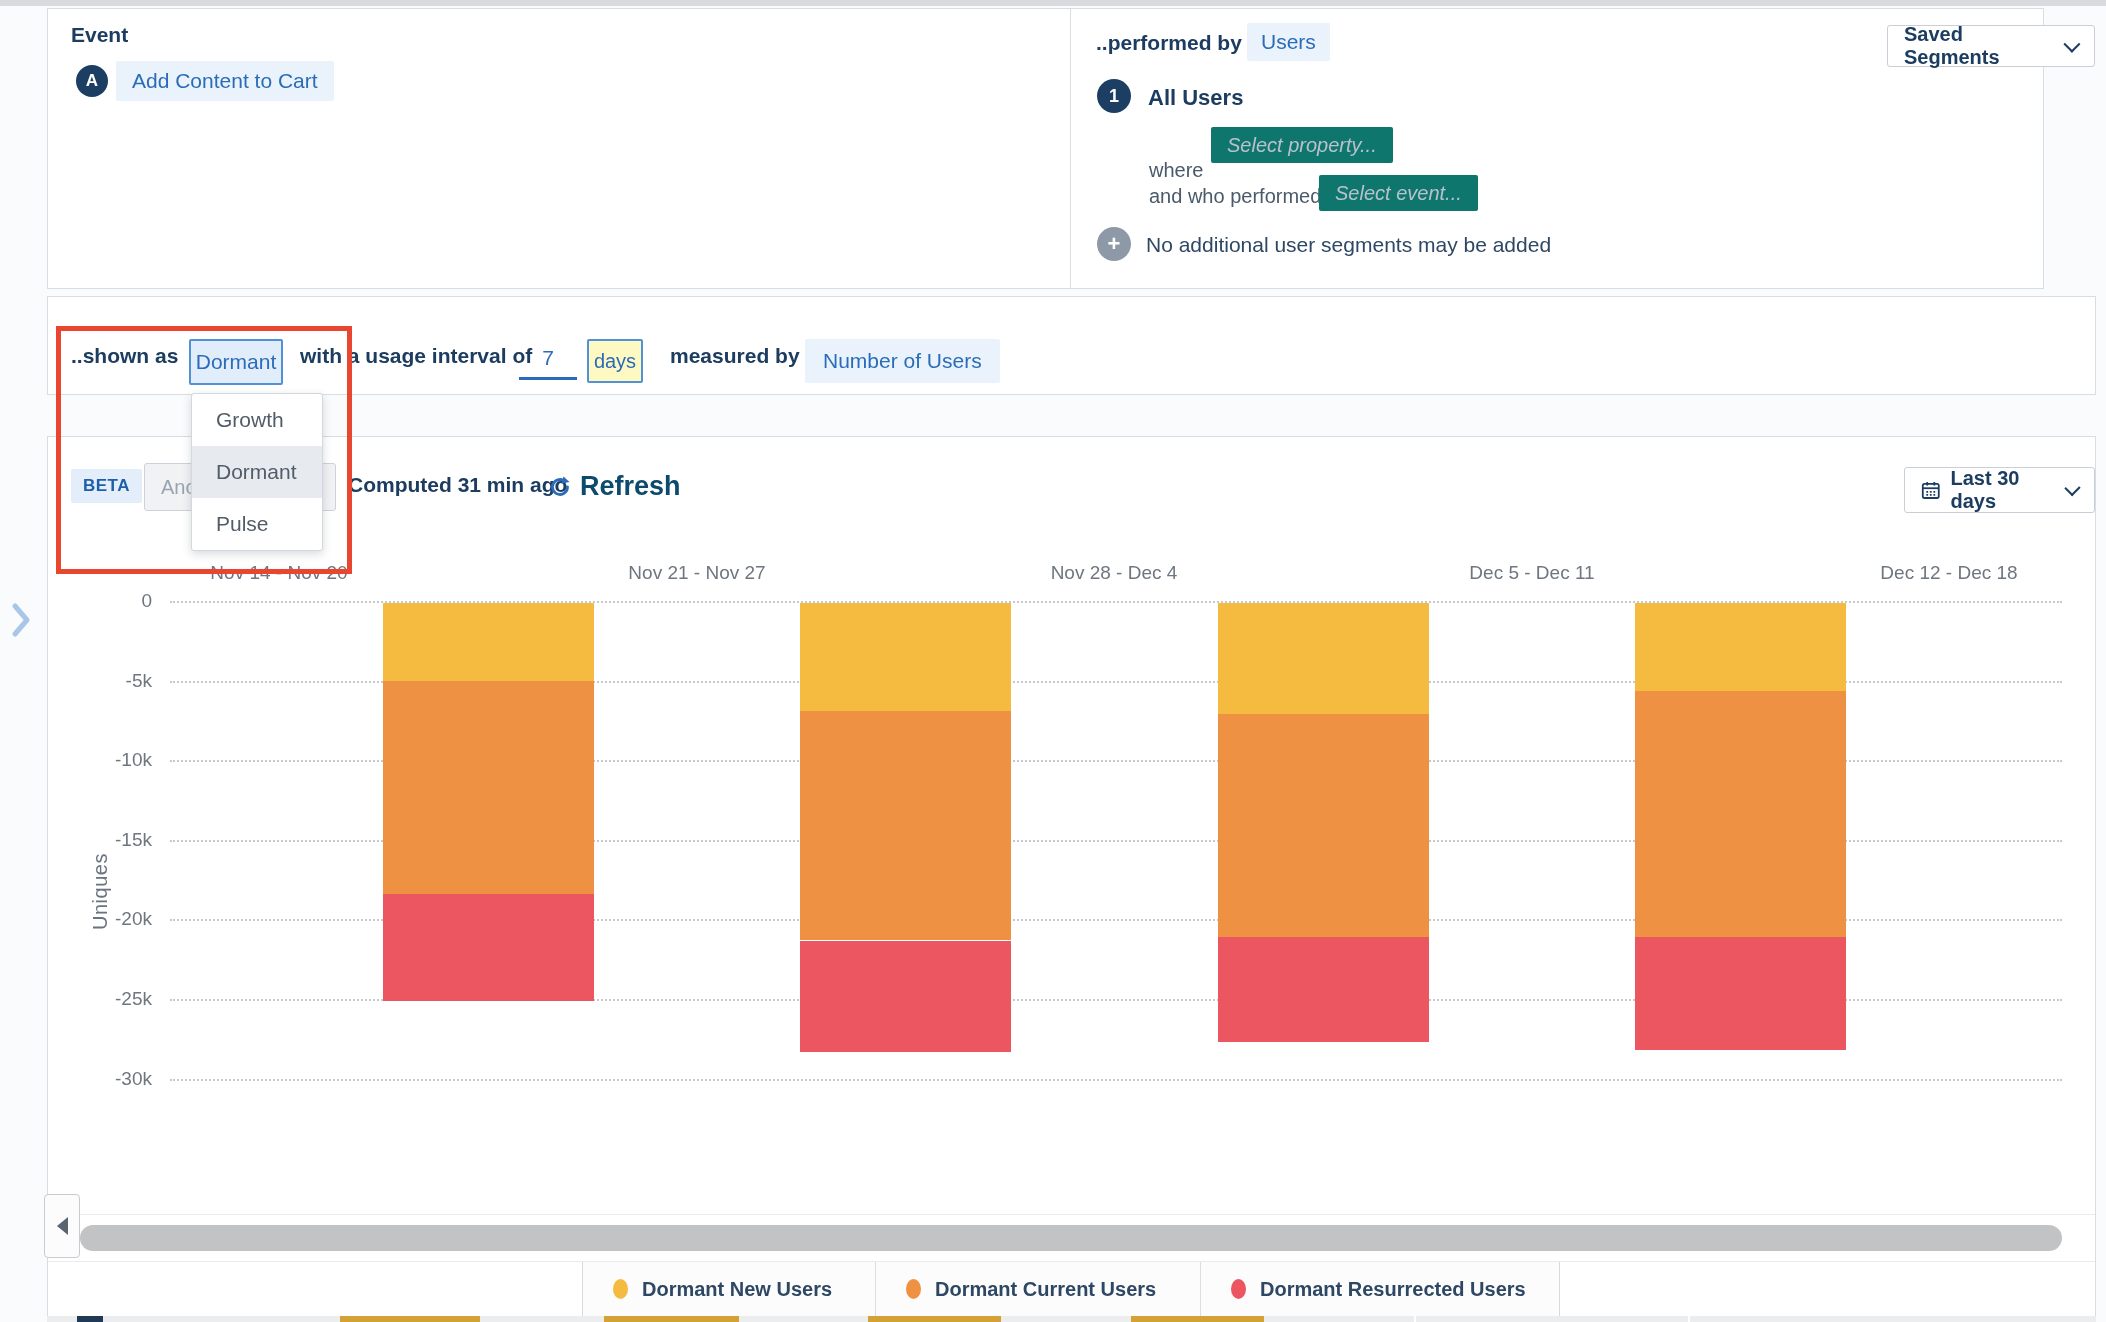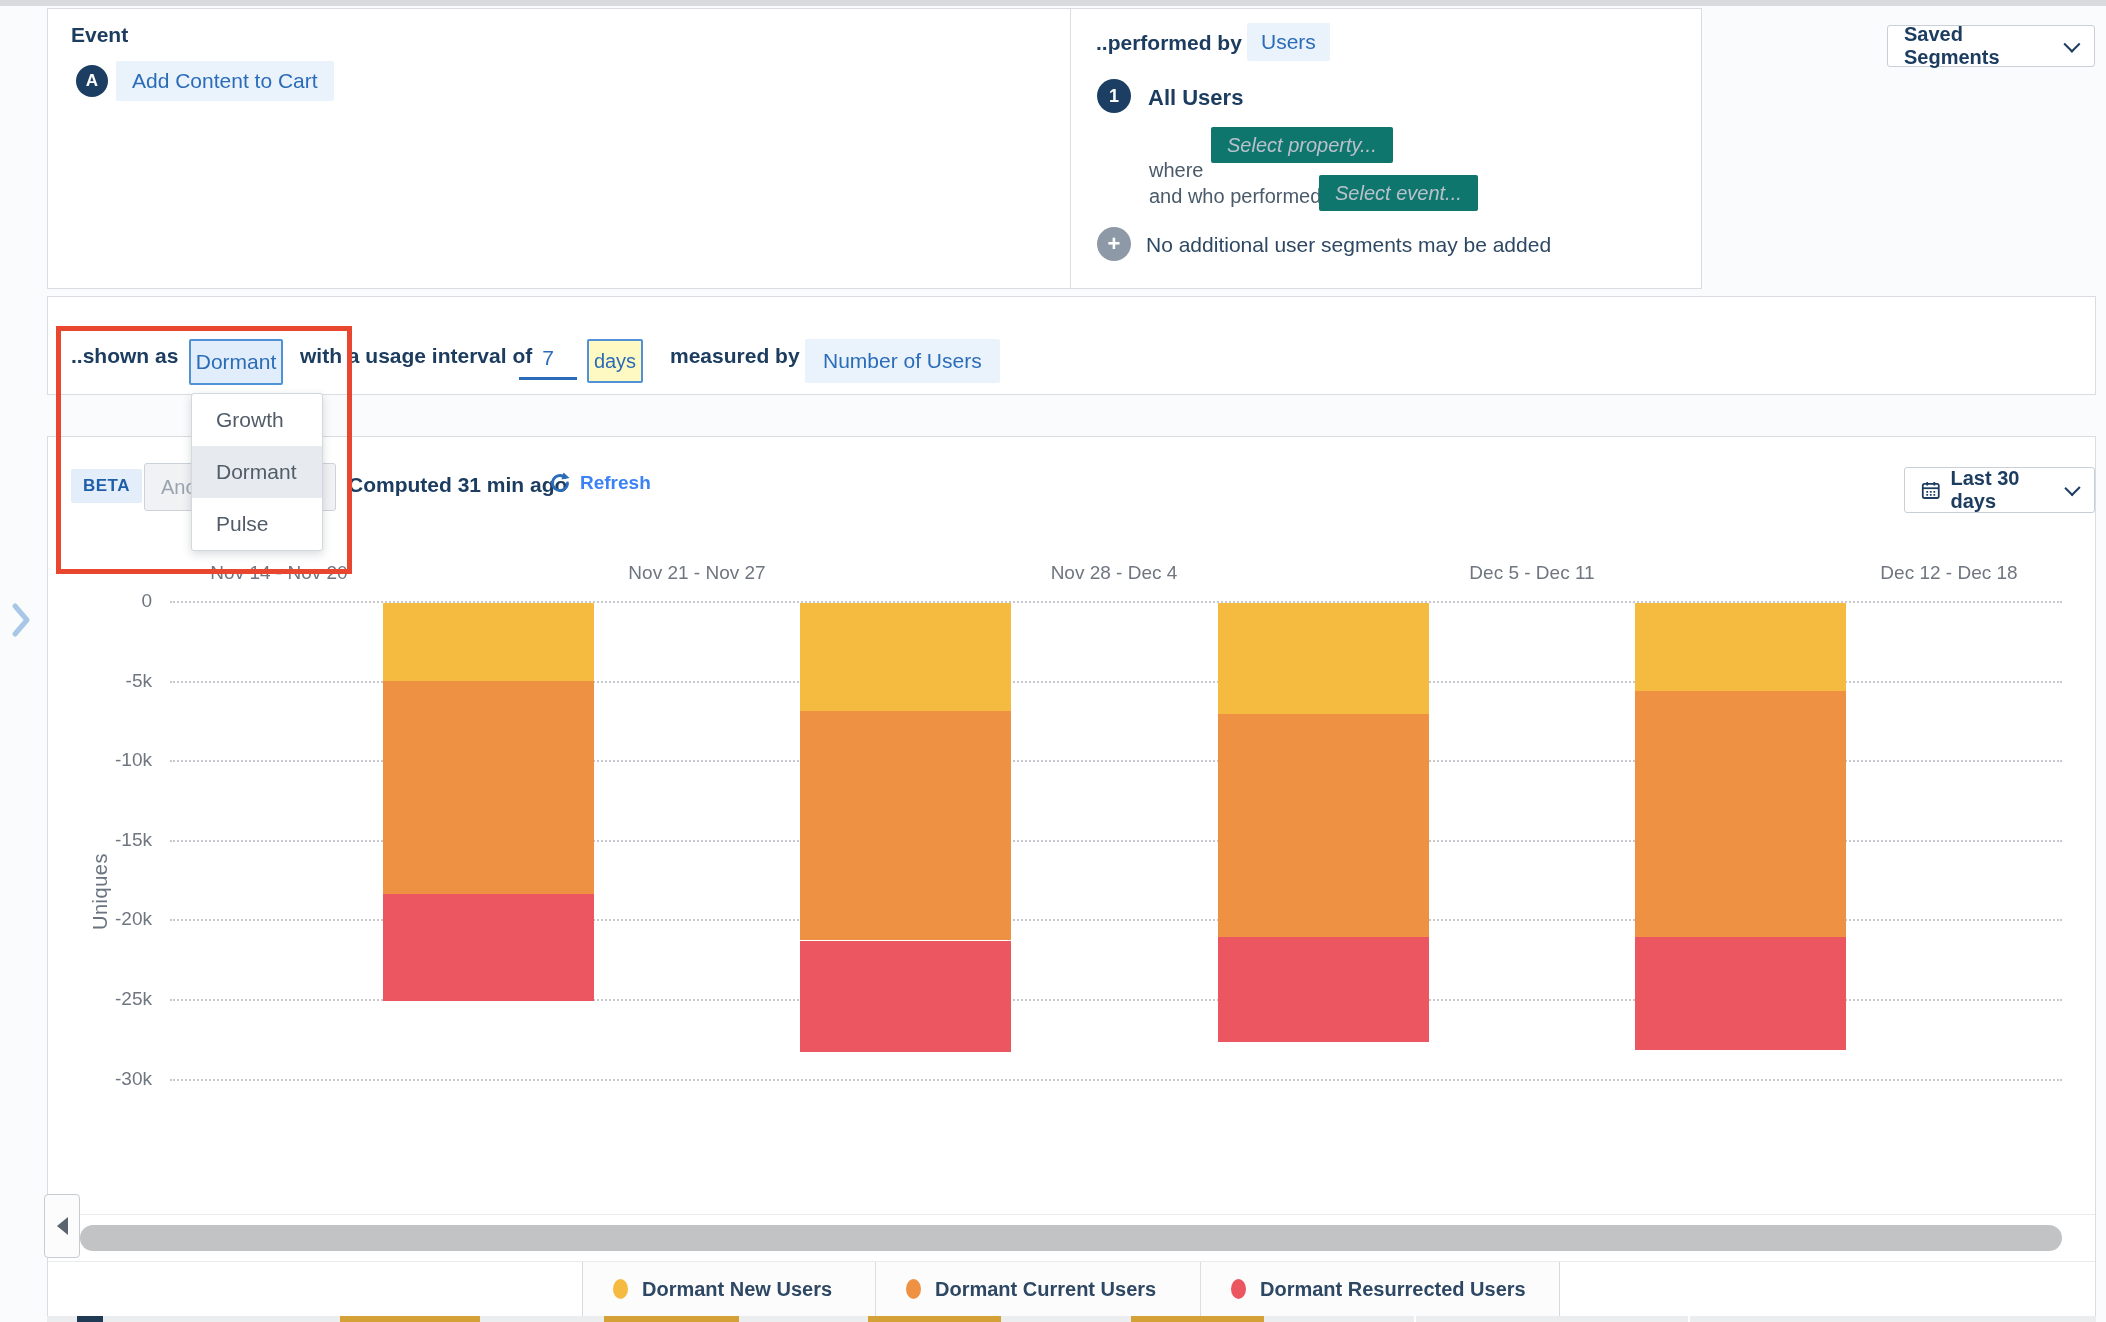--- a/index.html
+++ b/index.html
@@ -46,21 +46,21 @@
   .cutstrip{position:absolute;left:47px;top:1316px;width:2049px;height:6px;background:#ebedef;overflow:hidden;}
   .underline-input{border:none;border-bottom:3px solid #2b6cb8;color:#2b6cb8;text-align:center;
                    font-size:21px;background:transparent;}
 </style>
 </head>
 <body>
 
 <div class="page">
   <div class="topstrip"></div>
 
-  <div class="card" style="left:47px;top:8px;width:1655px;height:281px;">
+  <div class="card" style="left:47px;top:8px;width:1997px;height:281px;">
     <div class="abs" style="left:0;top:0;width:1023px;height:279px;border-right:1px solid #d9dce0;">
       <div class="abs navy-bold" style="left:23px;top:14px;font-size:21px;">Event</div>
       <div class="abs badge-circle" style="left:28px;top:56px;width:32px;height:32px;font-size:17px;">A</div>
       <div class="abs chip chip-blue" style="left:68px;top:52px;height:40px;padding:0 16px;font-size:21px;">Add Content to Cart</div>
     </div>
 
     <div class="abs" style="left:1023px;top:0;width:1024px;height:279px;">
       <div class="abs navy-bold" style="left:25px;top:22px;font-size:21px;">..performed by</div>
       <div class="abs chip chip-blue" style="left:176px;top:14px;height:38px;padding:0 14px;font-size:21px;">Users</div>
       <div class="abs btn" style="left:816px;top:16px;height:42px;padding:0 16px;font-size:20px;">
@@ -94,21 +94,21 @@
     <div class="abs chip" style="left:23px;top:32px;height:34px;padding:0 12px;background:#e4eefa;color:#1d5fa8;font-weight:bold;font-size:17px;letter-spacing:.5px;">BETA</div>
     <div class="abs" style="left:96px;top:26px;width:192px;height:48px;background:#f0f2f4;border:1px solid #ccd2d9;border-radius:3px;display:flex;align-items:center;padding-left:16px;font-size:20px;color:#9aa4b0;overflow:hidden;">
       <span>Ano</span>
     </div>
     <div class="abs" style="left:300px;top:36px;font-size:21px;color:#1c3c60;font-weight:600;">Computed 31 min ago</div>
     <div class="abs" style="left:500px;top:34px;display:flex;align-items:center;gap:8px;cursor:pointer;">
       <svg width="24" height="24" viewBox="0 0 24 24">
         <path d="M19.5 12a7.5 7.5 0 1 1-2.4-5.5" fill="none" stroke="#2b6cb8" stroke-width="2.8" stroke-linecap="round"></path>
         <polygon points="15.5,1.5 21.5,7 13.5,8.5" fill="#2b6cb8"></polygon>
       </svg>
-      <span style="color:#3b82f6;font-weight:bold;font-size:19px;">Refresh</span>
+      <span style="color:#0c4a6e;font-weight:bold;font-size:27px;">Refresh</span>
     </div>
     <div class="abs btn" style="left:1856px;top:30px;height:46px;padding:0 16px;font-size:20px;">
       <svg width="22" height="22" viewBox="0 0 22 22">
         <rect x="2" y="4" width="18" height="16" rx="2" fill="none" stroke="#1c3c60" stroke-width="2"></rect>
         <line x1="2" y1="9" x2="20" y2="9" stroke="#1c3c60" stroke-width="2"></line>
         <line x1="7" y1="2" x2="7" y2="6" stroke="#1c3c60" stroke-width="2"></line>
         <line x1="15" y1="2" x2="15" y2="6" stroke="#1c3c60" stroke-width="2"></line>
         <line x1="6" y1="13" x2="16" y2="13" stroke="#1c3c60" stroke-width="2" stroke-dasharray="2 2"></line>
         <line x1="6" y1="16.5" x2="16" y2="16.5" stroke="#1c3c60" stroke-width="2" stroke-dasharray="2 2"></line>
       </svg>

